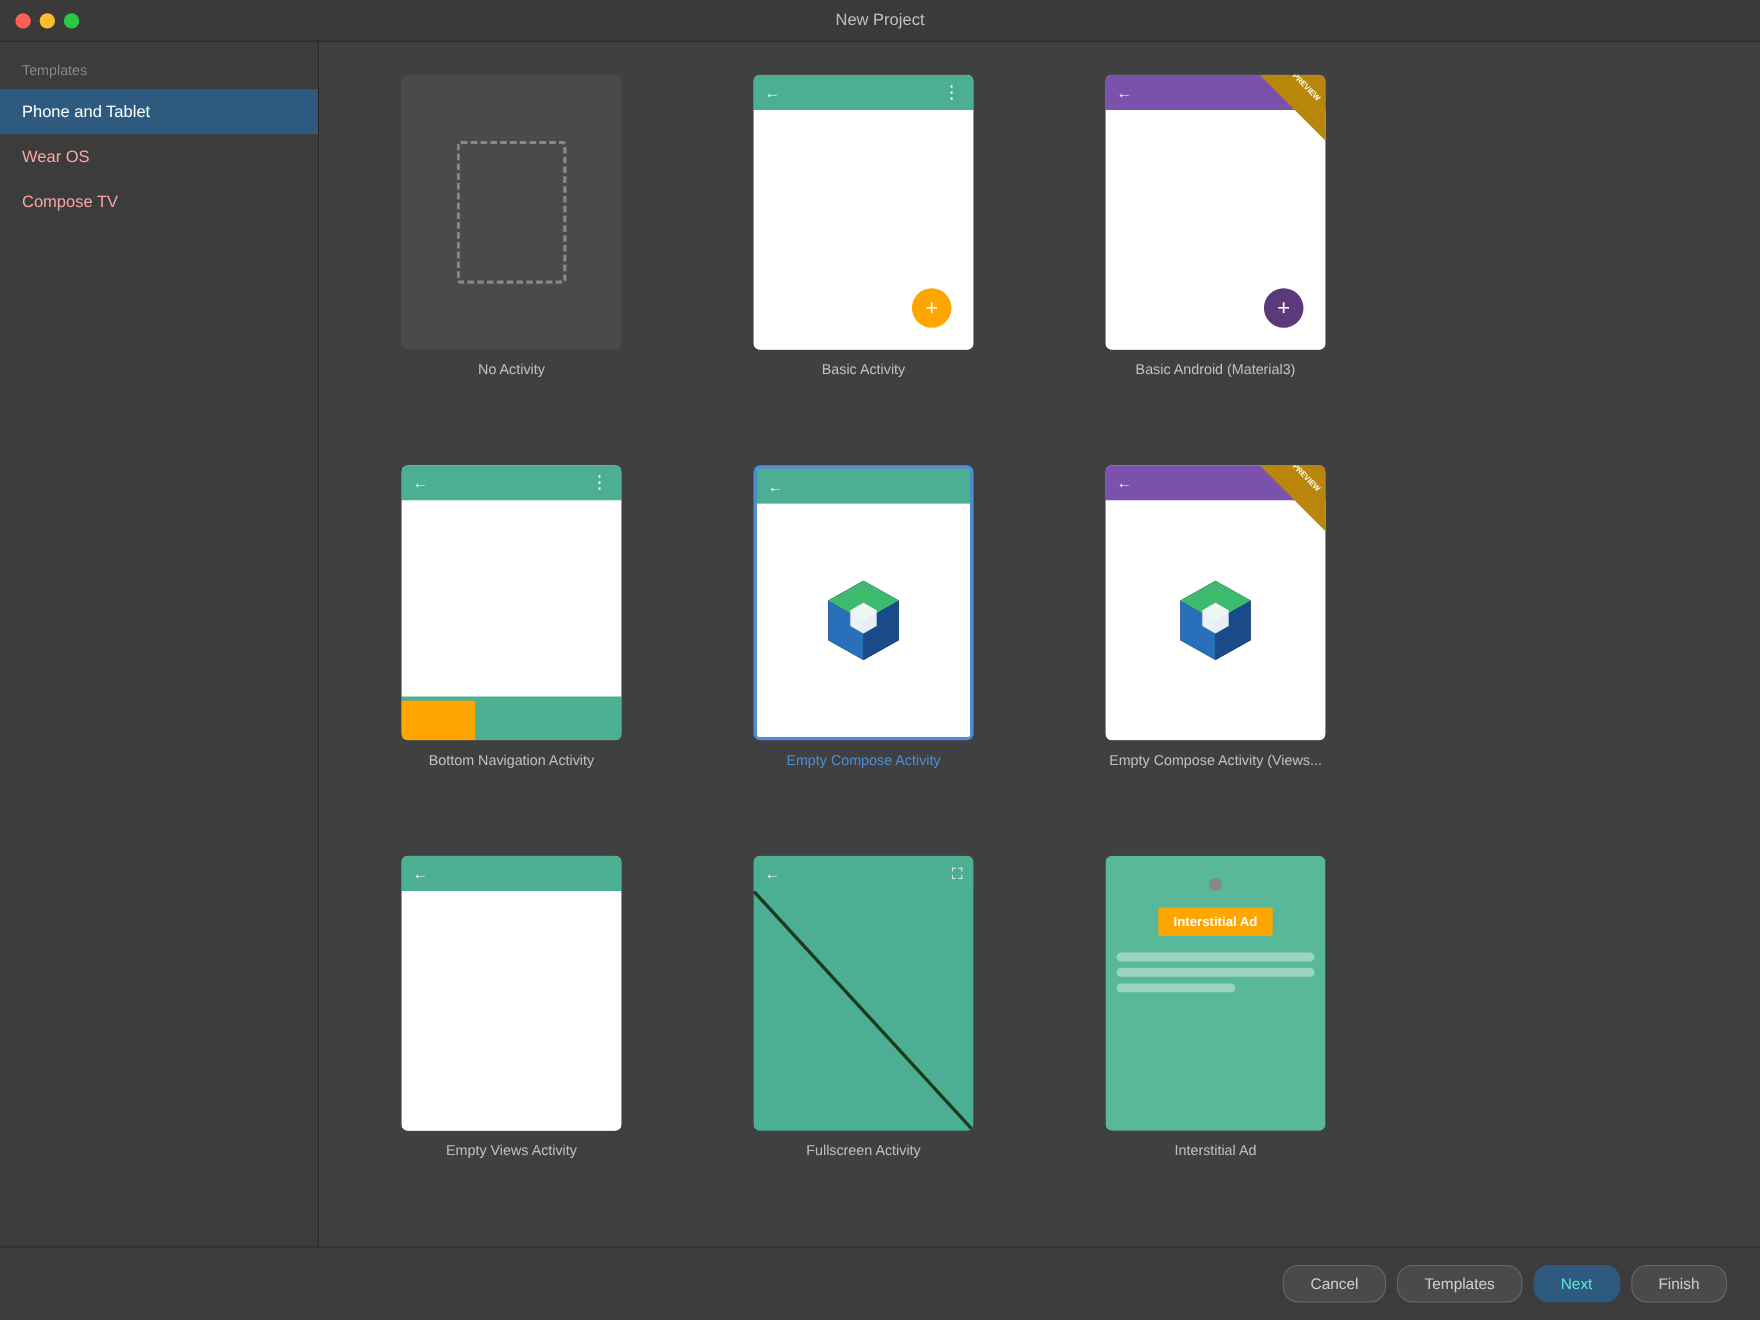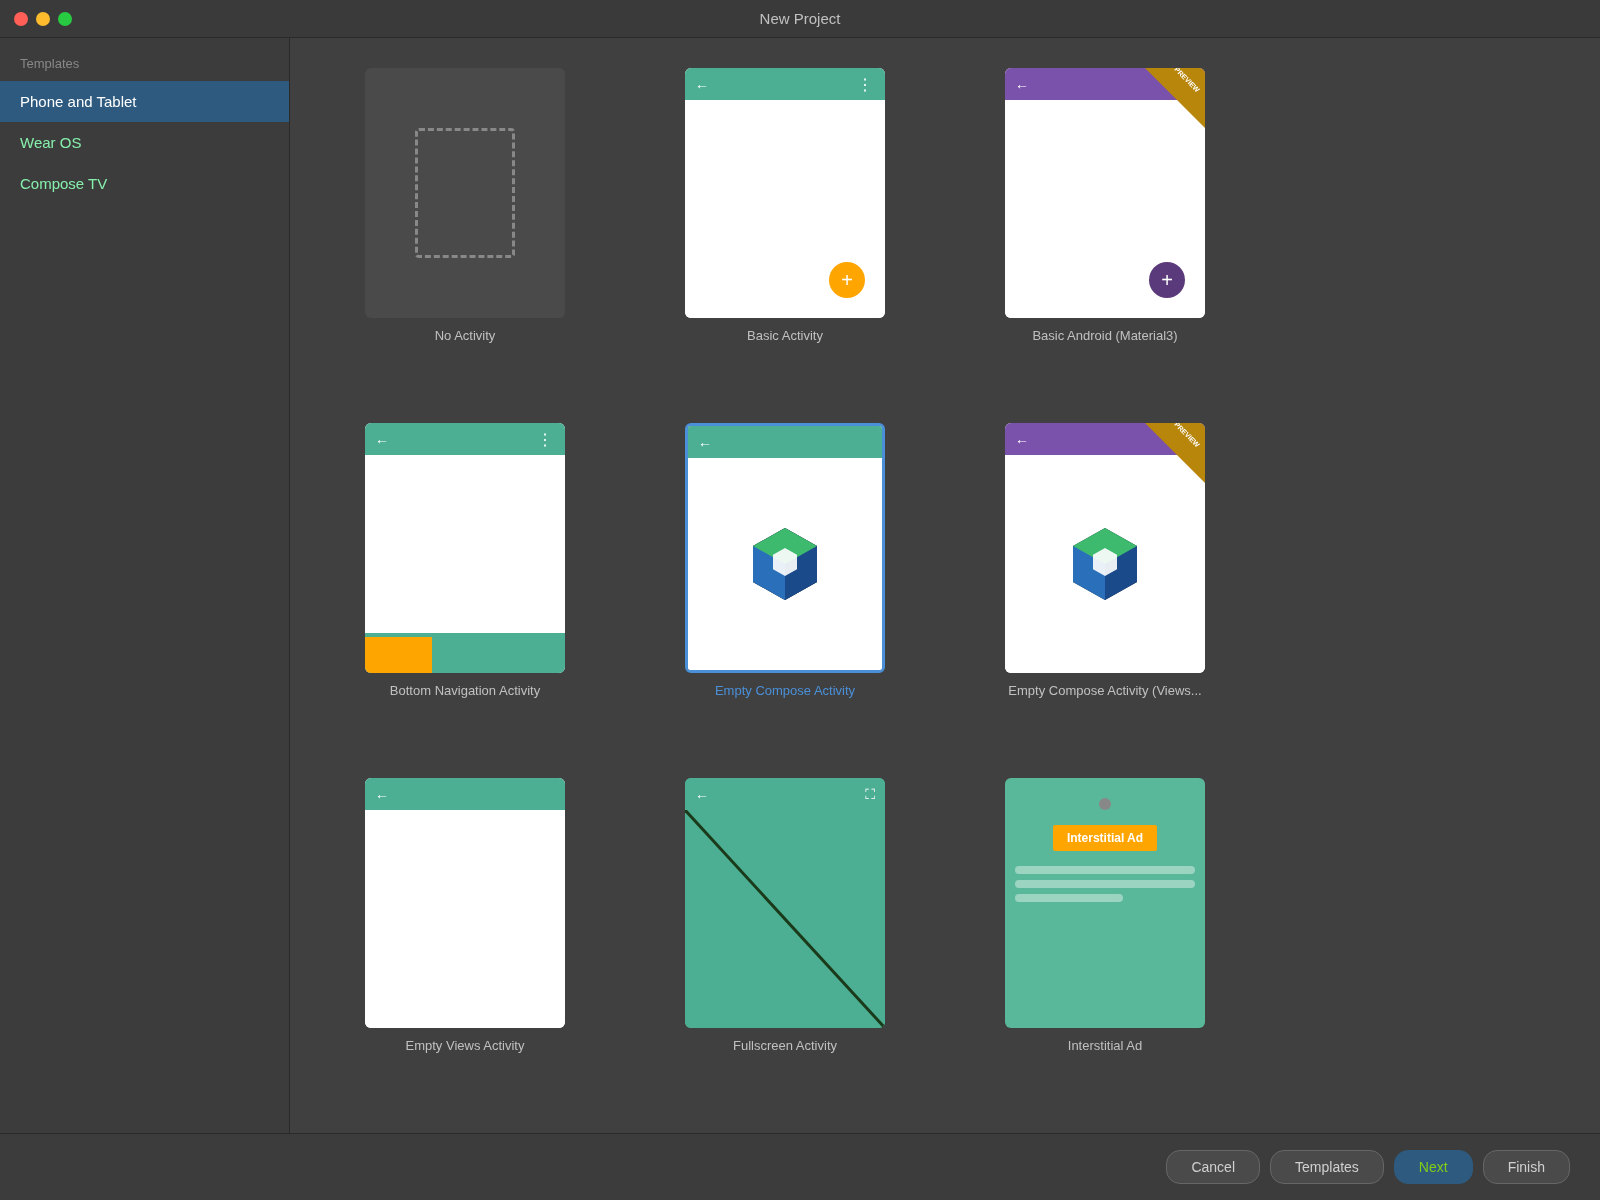--- a/index.html
+++ b/index.html
@@ -53,21 +53,21 @@
       border-right: 1px solid #2a2a2a;
       flex-shrink: 0;
     }
     .sidebar-header {
       color: #888;
       font-size: 13px;
       padding: 18px 20px 10px 20px;
     }
     .sidebar-item {
       padding: 12px 20px;
-      color: #86efac;
+      color: #fca5a5;
       font-size: 15px;
       cursor: pointer;
     }
     .sidebar-item.active {
       background: #2d5a7e;
       color: #ffffff;
     }
     .content-area {
       flex: 1;
       background: #404040;
@@ -243,21 +243,21 @@
       font-size: 14px;
       cursor: pointer;
       border: 1px solid #666;
     }
     .btn-default {
       background: #4a4a4a;
       color: #d0d0d0;
     }
     .btn-primary {
       background: #2d5a7e;
-      color: #84cc16;
+      color: #5eead4;
       border-color: #2d5a7e;
     }
 
     
     .compose-svg { width: 80px; height: 80px; }
 
     
     .simple-white-preview {
       background: white;
       width: 100%;

